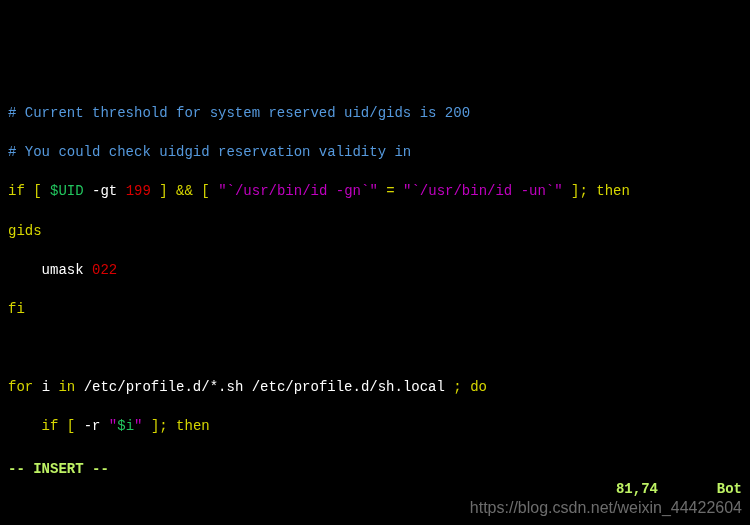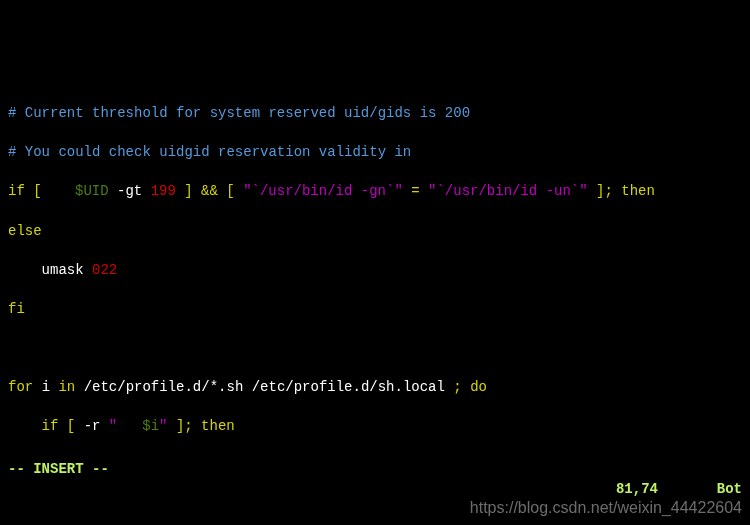--- a/index.html
+++ b/index.html
@@ -15,21 +15,21 @@
     position: relative;
     white-space: pre;
     color: #ffffff;
   }
   .c-comment { color: #5599dd; }
   .c-keyword { color: #d7d700; }
   .c-white   { color: #ffffff; }
   .c-op      { color: #d7d700; }
   .c-num     { color: #d70000; }
   .c-str     { color: #c000c0; }
-  .c-cyan    { color: #4d7c0f; margin-left: 25px; }
+  .c-cyan    { color: #22c55e; }
   .line { display: block; }
   .statusbar {
     position: absolute;
     left: 8px;
     right: 8px;
     bottom: 6px;
     display: flex;
     justify-content: space-between;
     color: #bef264;
     font-weight: bold;
@@ -46,21 +46,21 @@
 </style>
 </head>
 <body>
 
 
 
 <div>
 <span class="line"><span class="c-comment"># Current threshold for system reserved uid/gids is 200</span></span>
 <span class="line"><span class="c-comment"># You could check uidgid reservation validity in</span></span>
 <span class="line"><span class="c-keyword">if</span> <span class="c-op">[</span> <span class="c-cyan">$UID</span> <span class="c-white">-gt</span> <span class="c-num">199</span> <span class="c-op">]</span> <span class="c-op">&amp;&amp;</span> <span class="c-op">[</span> <span class="c-str">"</span><span class="c-str">`</span><span class="c-str">/usr/bin/id -gn</span><span class="c-str">`</span><span class="c-str">"</span> <span class="c-op">=</span> <span class="c-str">"</span><span class="c-str">`</span><span class="c-str">/usr/bin/id -un</span><span class="c-str">`</span><span class="c-str">"</span> <span class="c-op">]</span><span class="c-op">;</span> <span class="c-keyword">then</span></span>
-<span class="line"><span class="c-keyword">else</span></span>
+<span class="line"><span class="c-keyword">gids</span></span>
 <span class="line">    <span class="c-white">umask</span> <span class="c-num">022</span></span>
 <span class="line"><span class="c-keyword">fi</span></span>
 <span class="line"> </span>
 <span class="line"><span class="c-keyword">for</span> <span class="c-white">i</span> <span class="c-keyword">in</span> <span class="c-white">/etc/profile.d/*.sh /etc/profile.d/sh.local</span> <span class="c-op">;</span> <span class="c-keyword">do</span></span>
 <span class="line">    <span class="c-keyword">if</span> <span class="c-op">[</span> <span class="c-white">-r</span> <span class="c-str">"</span><span class="c-cyan">$i</span><span class="c-str">"</span> <span class="c-op">]</span><span class="c-op">;</span> <span class="c-keyword">then</span></span>
 
 
 
 
 

